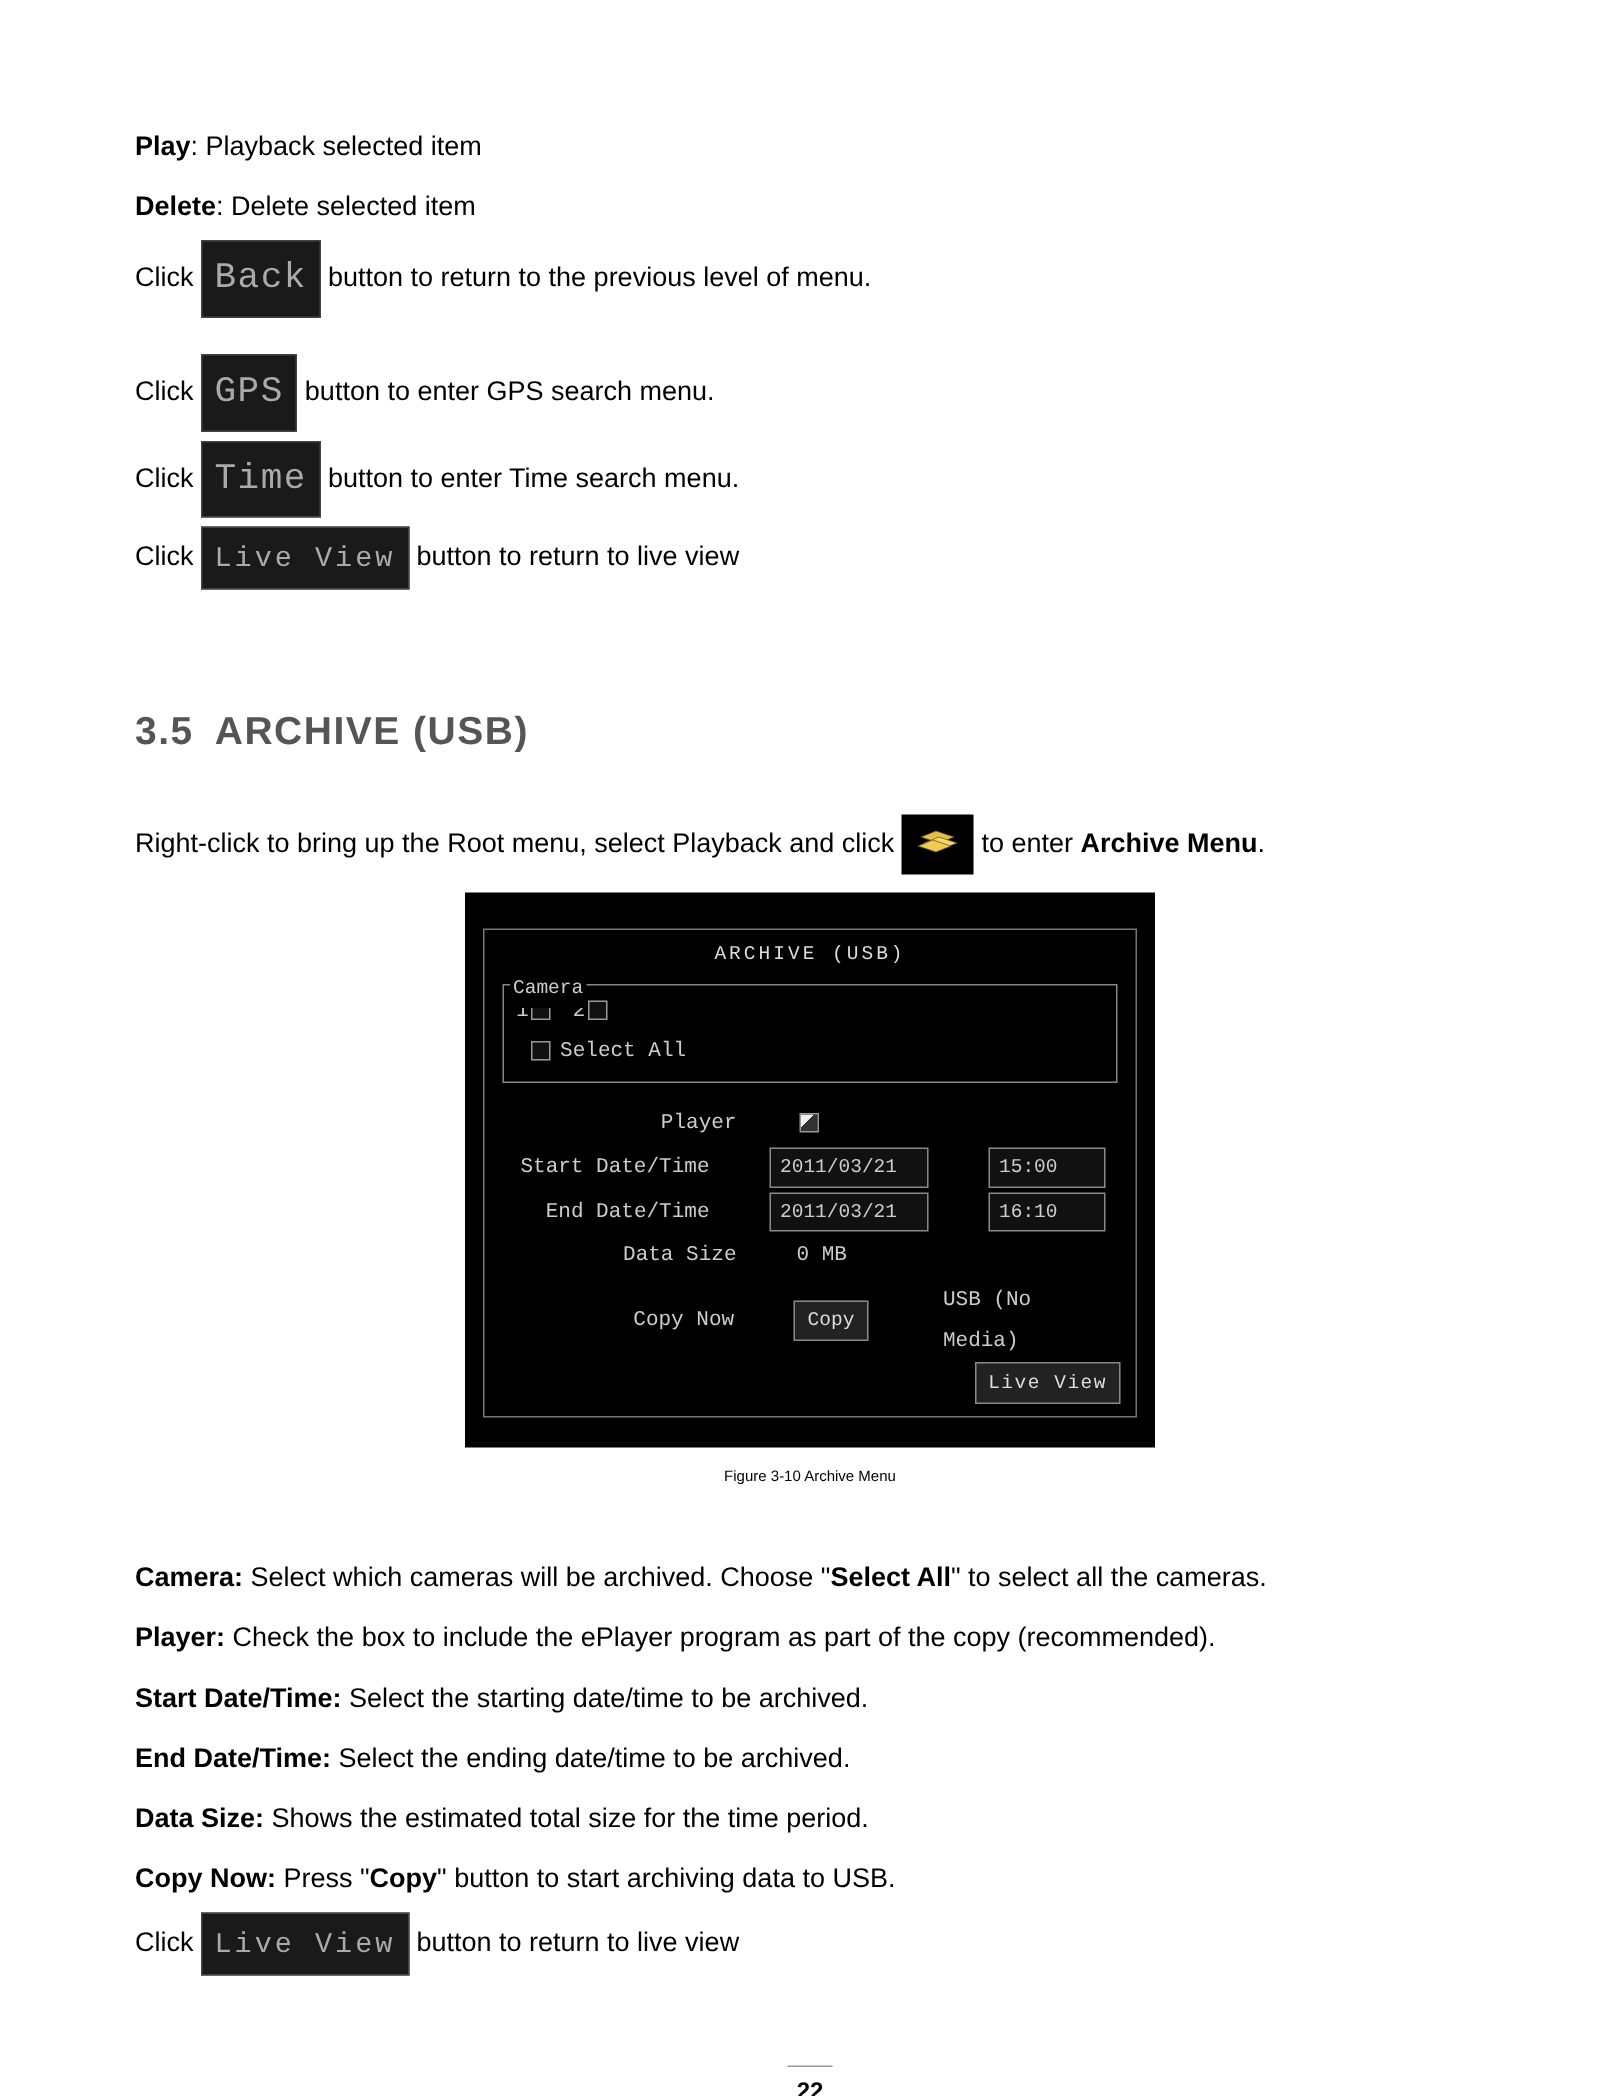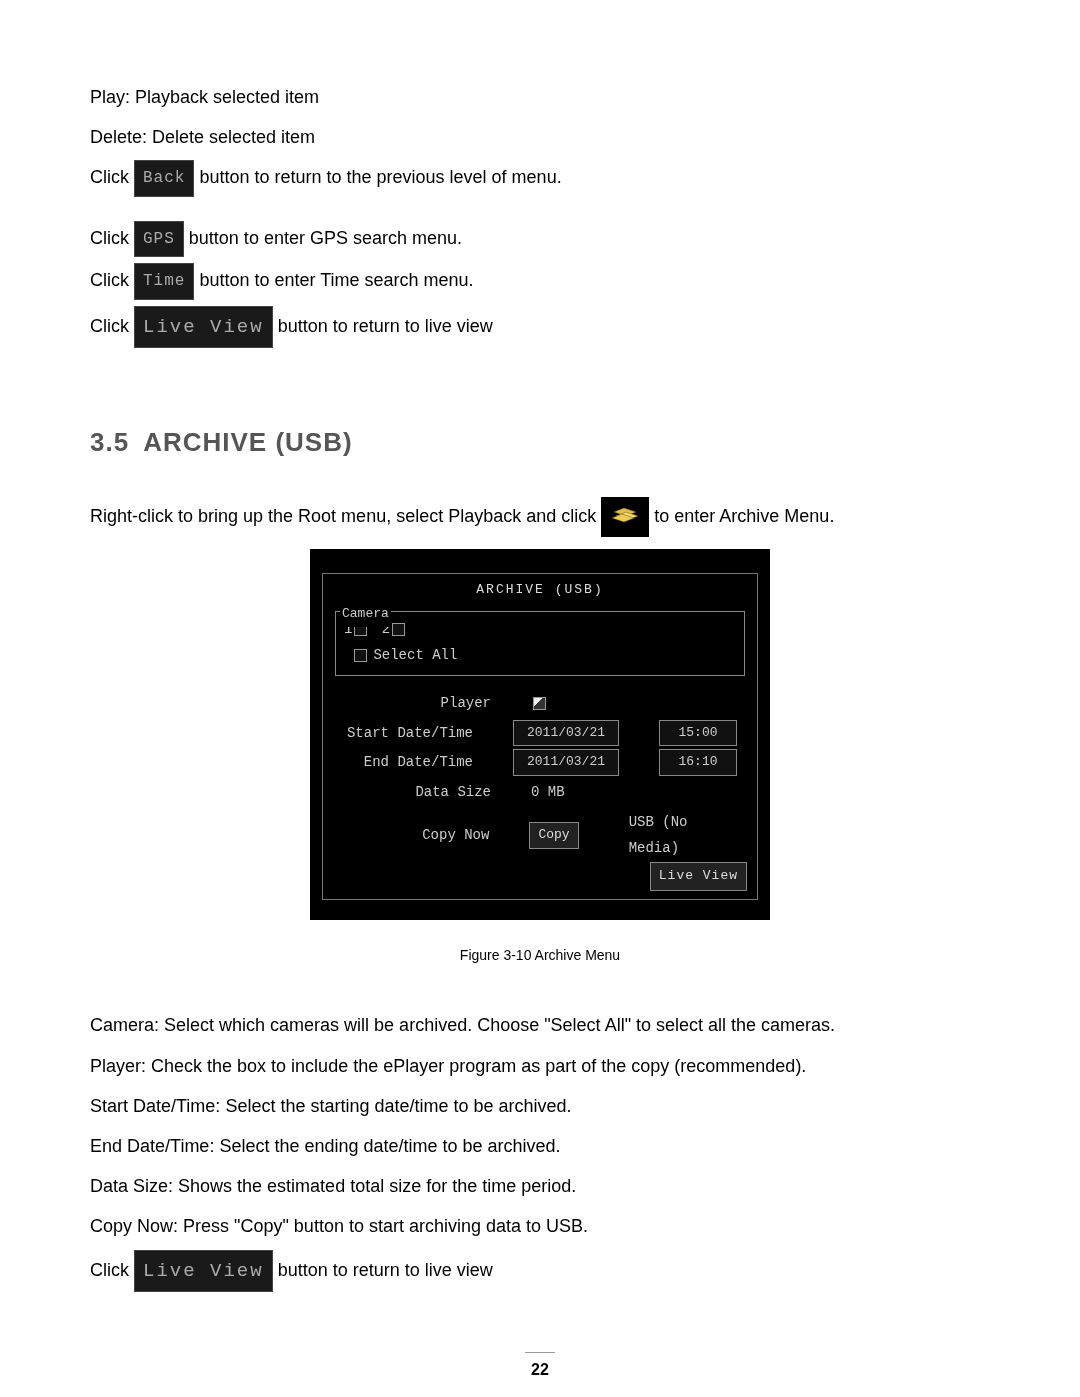--- a/index.html
+++ b/index.html
@@ -6,27 +6,27 @@
     font-family: Arial, Helvetica, sans-serif;
     background: #fff;
     color: #000;
     margin: 0;
     padding: 80px 90px 40px 90px;
     width: 1080px;
     box-sizing: border-box;
     font-size: 18px;
     line-height: 1.9;
   }
-  .bold { font-weight: normal; }
+  .bold { font-weight: bold; }
   .btn-img {
     display: inline-block;
     background: #1a1a1a;
     color: #aaa;
     font-family: "Courier New", monospace;
-    font-size: 16px;
+    font-size: 24px;
     padding: 2px 8px;
     border: 1px solid #444;
     vertical-align: middle;
     letter-spacing: 1px;
   }
   .btn-img.wide { font-size: 19px; letter-spacing: 2px; }
   .icon-archive {
     display: inline-flex;
     width: 48px;
     height: 40px;
@@ -99,21 +99,20 @@
     background: linear-gradient(135deg, #eee 0 40%, #333 40% 100%);
   }
   .camline { font-size: 14px; }
   .rows { margin-left: 6px; }
   .row { display: flex; align-items: center; margin: 3px 0; font-size: 14px; gap: 32px; }
   .row .lbl { width: 150px; text-align: right; padding-right: 8px; }
   .dbox {
     border: 1px solid #888;
     padding: 0 6px;
     min-width: 92px;
-    text-align: center;
     margin-right: 8px;
     font-size: 13px;
     background: #111;
     color: #ccc;
   }
   .tbox { min-width: 64px; }
   .copybox {
     border: 1px solid #888;
     background: #222;
     color: #ddd;
@@ -128,22 +127,22 @@
     bottom: 8px;
     border: 1px solid #888;
     background: #222;
     color: #ddd;
     padding: 1px 8px;
     font-size: 13px;
     letter-spacing: 1px;
   }
   .caption {
     text-align: center;
-    font-size: 14px;
-    margin-top: 22px;
+    font-size: 10px;
+    margin-top: 10px;
     margin-bottom: 40px;
     color: #000;
   }
   .pagenum {
     text-align: center;
     font-weight: bold;
     font-size: 16px;
     margin-top: 60px;
     border-top: 1px solid #999;
     width: 30px;

